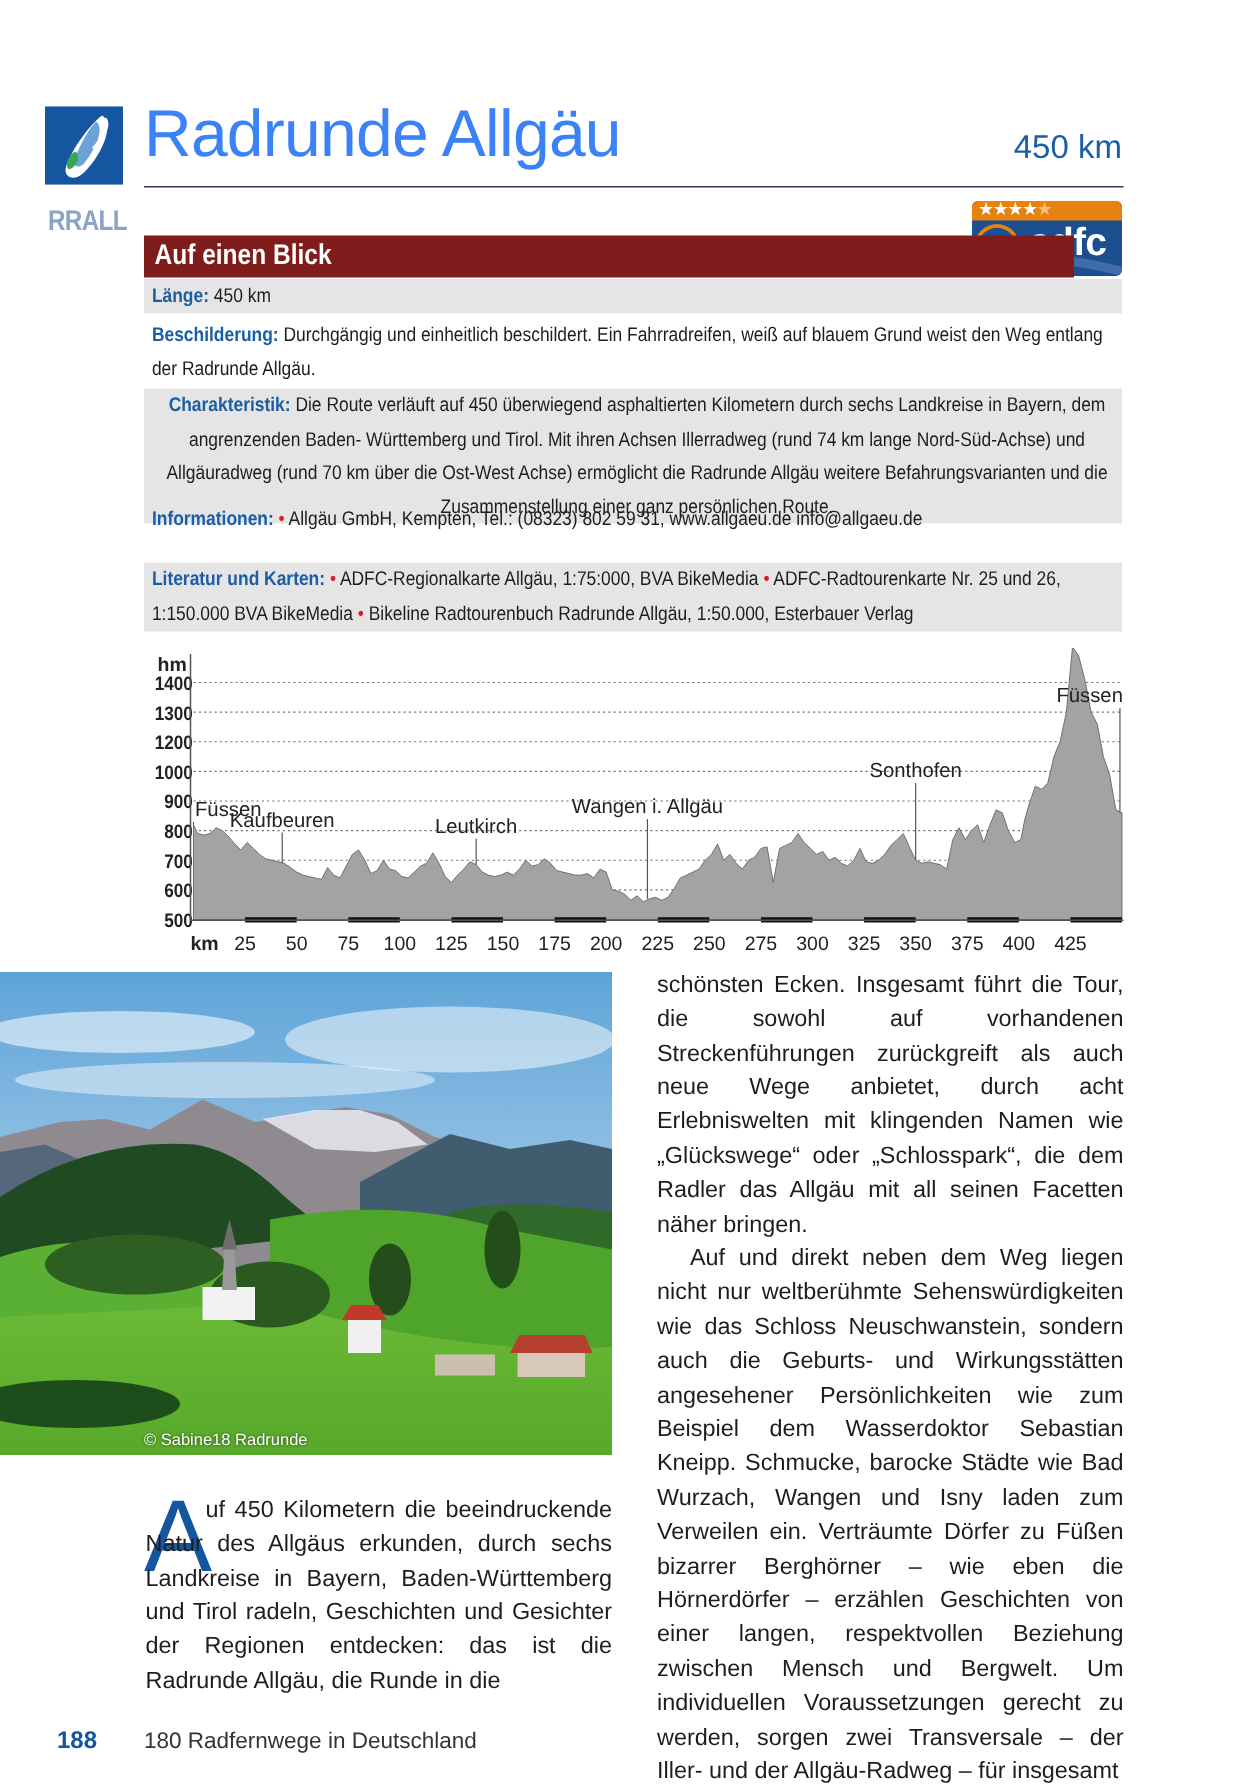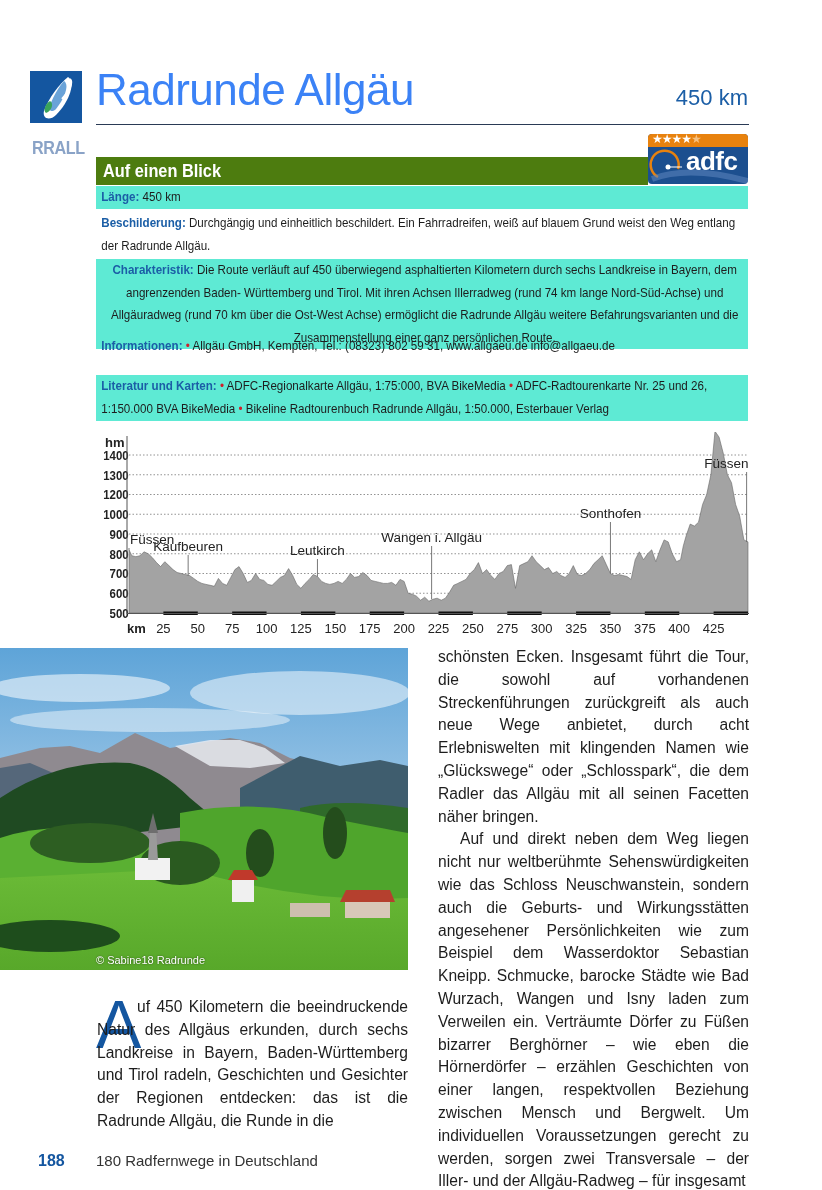--- a/index.html
+++ b/index.html
@@ -4,30 +4,30 @@
 <style>
   html, body { margin:0; padding:0; background:#ffffff; }
   body { width:822px; height:1190px; position:relative; overflow:hidden;
          font-family:"Liberation Sans", "DejaVu Sans", sans-serif; color:#1a1a1a; }
   .abs { position:absolute; }
   #logo { left:30px; top:71px; width:52px; height:52px; background:#1456a0; overflow:hidden; }
   #title { left:96px; top:62px; font-size:44px; color:#3b82f6; font-weight:normal; letter-spacing:-0.5px; line-height:56px; white-space:nowrap; }
   #distance { right:74px; top:84px; font-size:22px; color:#1b5ea6; line-height:28px; }
   #title-rule { left:96px; top:124px; width:653px; height:1px; background:#2a3a55; }
   #code { left:32px; top:137px; font-size:19px; font-weight:bold; color:#8aa3c7; letter-spacing:-0.5px; font-family:"Liberation Sans Narrow","Liberation Sans",sans-serif; transform:scaleX(0.85); transform-origin:left; }
-  #box-header { left:96px; top:157px; width:552px; height:28px; background:#4d7c0f; }
+  #box-header { left:96px; top:157px; width:620px; height:28px; background:#7f1d1d; }
   #box-header span { position:absolute; left:7px; top:3px; font-size:19px; font-weight:bold; color:#fff; transform:scaleX(0.86); transform-origin:left; white-space:nowrap; }
   #adfc { left:648px; top:134px; width:100px; height:50px; border-radius:4px; overflow:hidden; background:#1c4f8f; }
   #adfc .stars-bar { position:absolute; left:0; top:0; width:100%; height:13px; background:#e8820e; }
   #adfc .stars { position:absolute; left:4px; top:-2px; font-size:12px; color:#fff; letter-spacing:-1px; }
   #adfc .stars .dim { color:#f5c080; }
   #adfc .word { position:absolute; left:38px; top:12px; font-size:26px; color:#fff; font-weight:bold; letter-spacing:-0.5px; }
   .info-row { position:absolute; left:96px; width:652px; font-size:13.2px; line-height:22.5px; color:#1d1d1d; font-family:"Liberation Sans Narrow","Liberation Sans",sans-serif; }
   .info-row .inner { padding:0 6px; transform:scaleX(0.88); transform-origin:left; width:735px; }
-  .info-row.shaded { background:#5eead4; }
+  .info-row.shaded { background:#e5e5e5; }
   .info-row .lbl { color:#1b5ea6; font-weight:bold; }
   .info-row .bul { color:#d0202a; }
   #chart { left:95px; top:432px; width:660px; height:208px; }
   .body-col { position:absolute; font-size:15.6px; line-height:22.8px; text-align:justify; color:#1d1d1d; }
   .body-col p { margin:0; }
   #col-right { left:438px; top:646px; width:311px; }
   #col-left { left:97px; top:996px; width:311px; }
   .indent { text-indent:22px; }
   #dropcap { left:96px; top:990px; font-size:68px; line-height:68px; color:#1456a0; font-family:"Liberation Sans", sans-serif; }
   #photo { left:0px; top:648px; width:408px; height:322px; overflow:hidden; }

